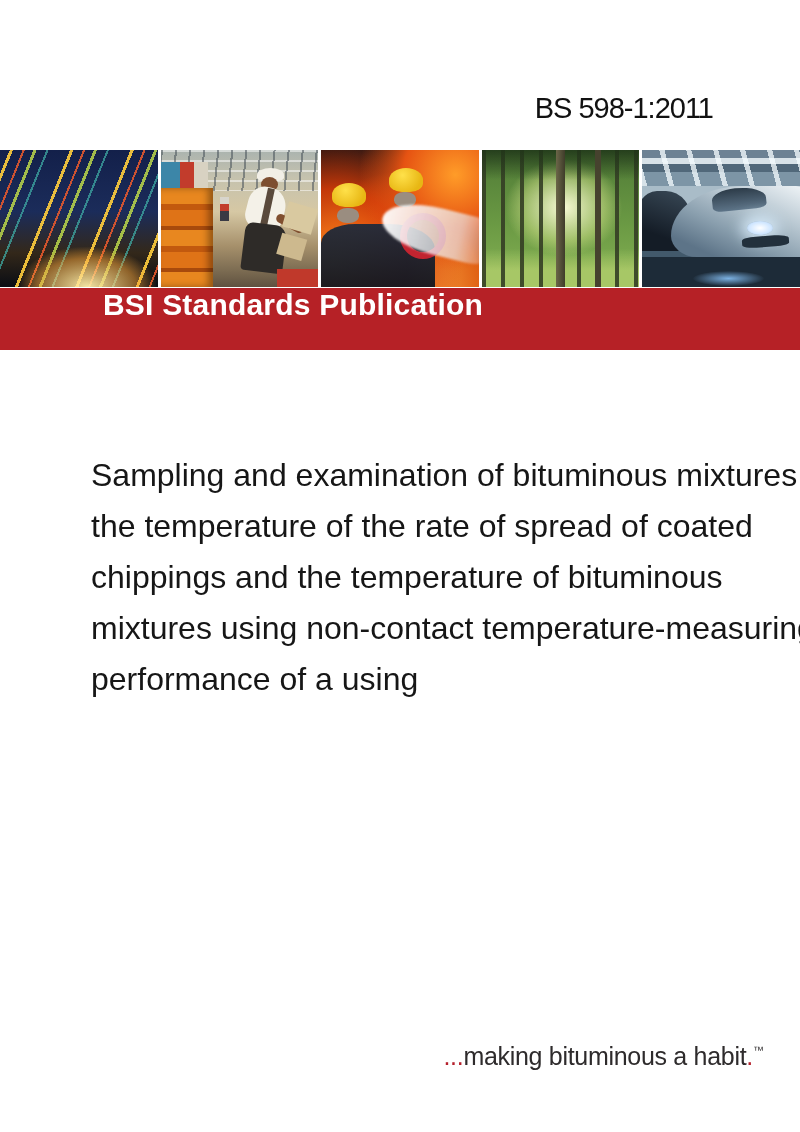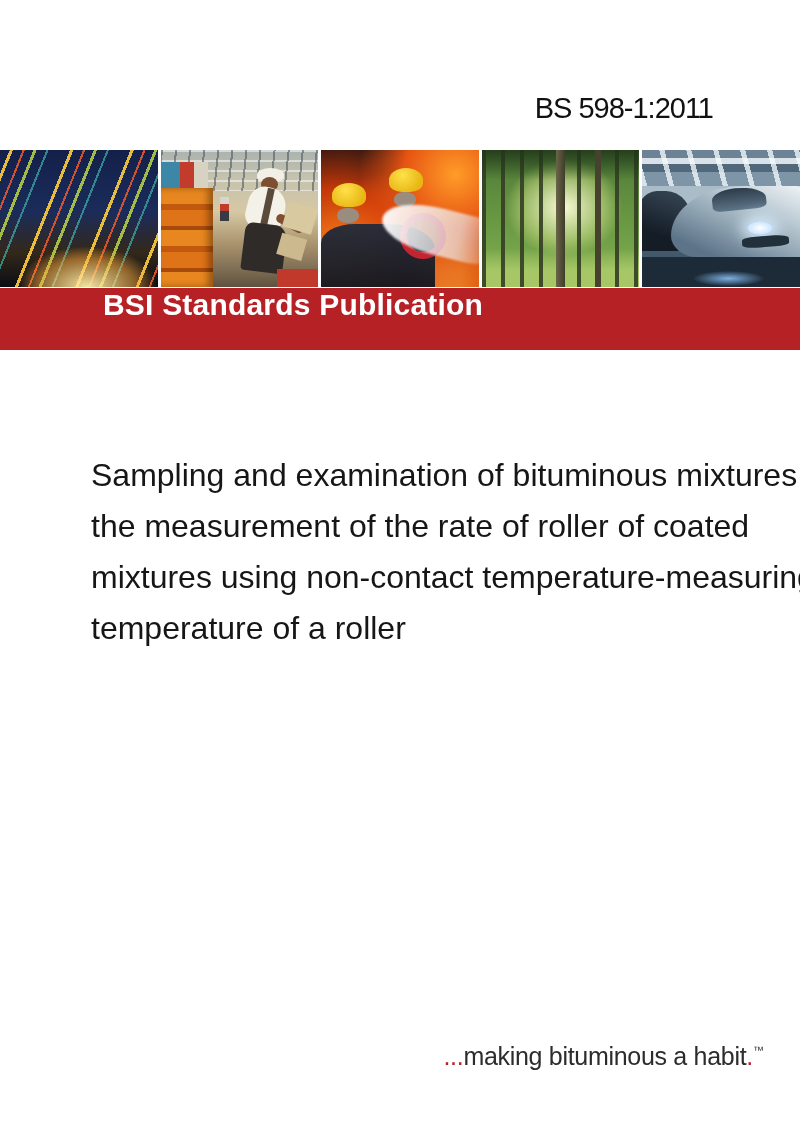--- a/index.html
+++ b/index.html
@@ -167,21 +167,22 @@
       <div class="shape floorglow"></div>
     </div>
   </div>
 
   <div class="banner">
     <span class="banner-text">BSI Standards Publication</span>
   </div>
 
   <div class="title-block">
     <div>Sampling and examination of bituminous mixtures</div>
-    <div>the measurement of the rate of roller of coated</div>
+    <div>the temperature of the rate of spread of coated</div>
+    <div>chippings and the temperature of bituminous</div>
     <div>mixtures using non-contact temperature-measuring</div>
-    <div>temperature of a roller</div>
+    <div>performance of a using</div>
   </div>
 
 
   <div class="tagline"><span class="red">...</span><span>making bituminous a habit</span><span class="red">.</span><sup>™</sup></div>
 
 </div>
 
 </body></html>

